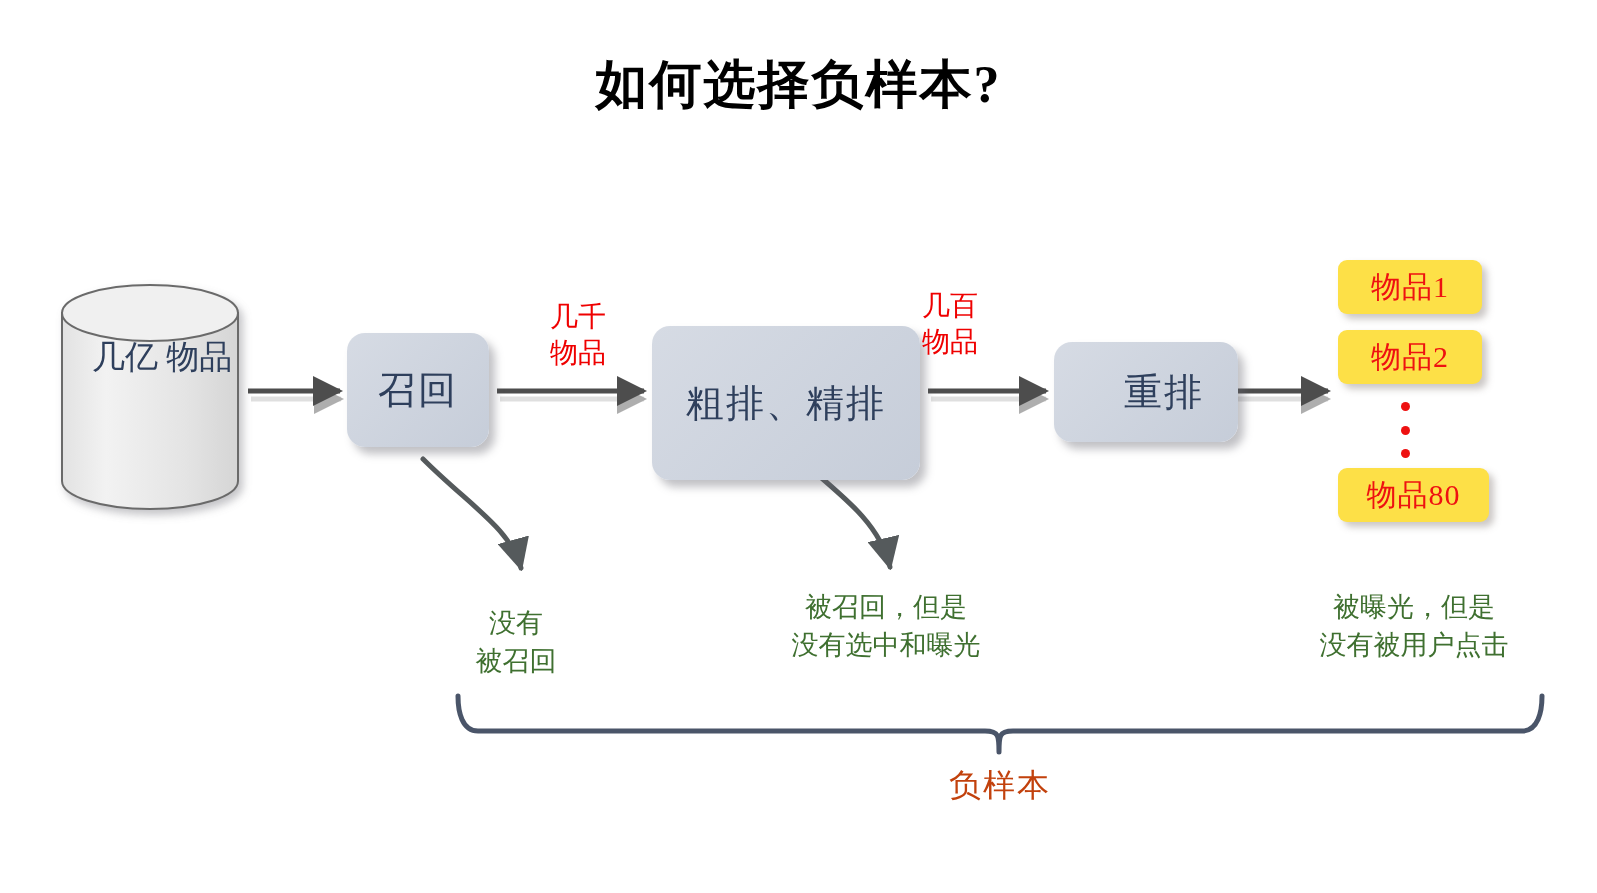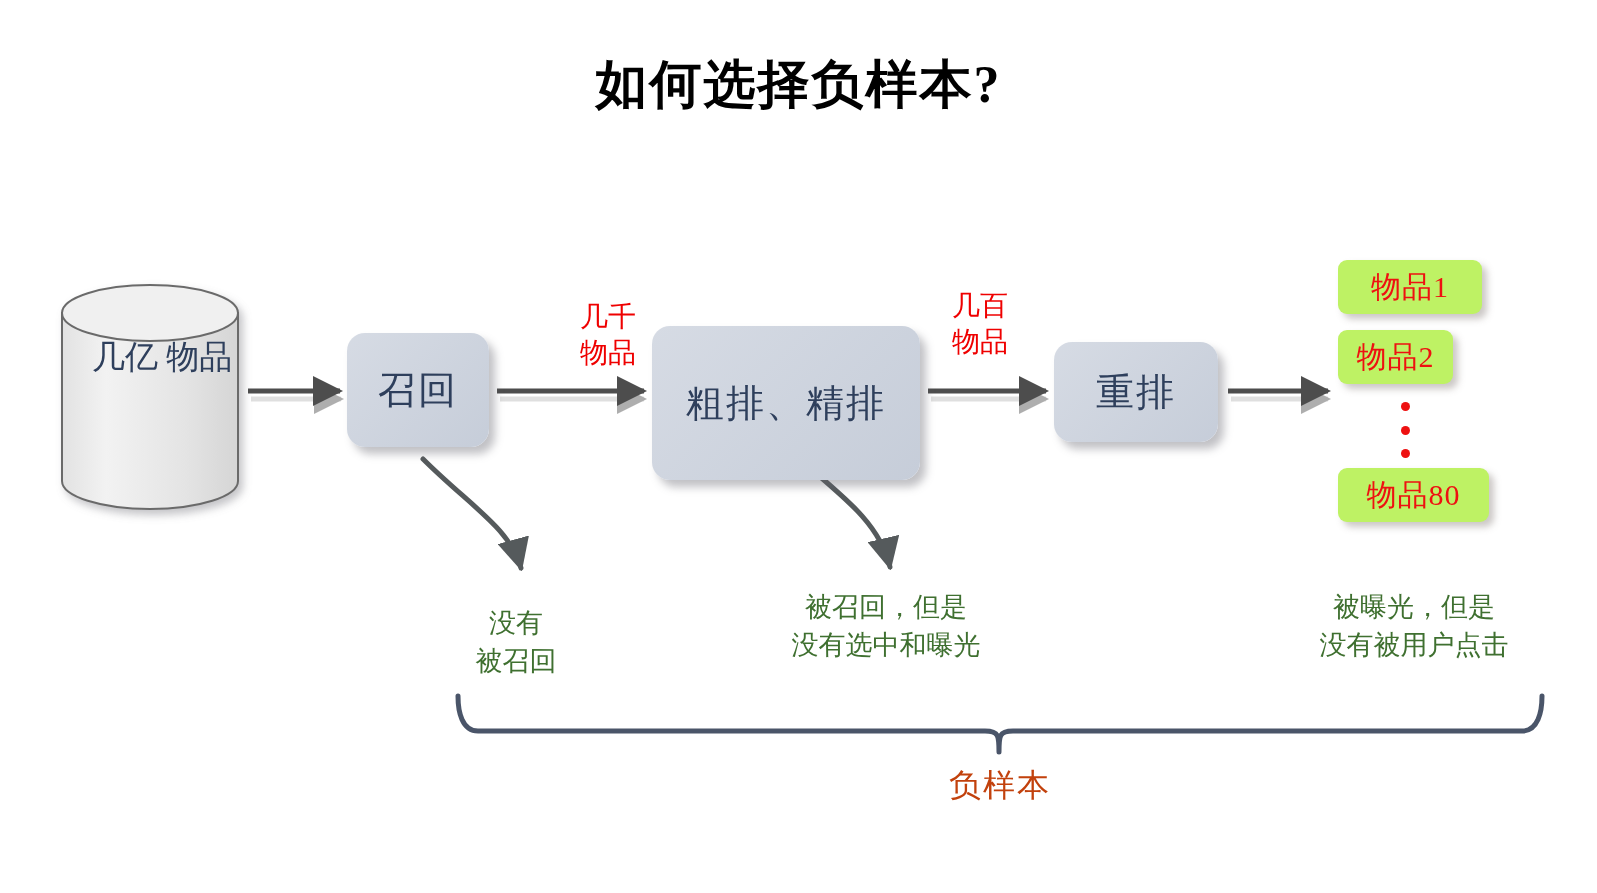--- a/index.html
+++ b/index.html
@@ -67,51 +67,51 @@
     display: flex;
     align-items: center;
     justify-content: center;
     color: #2e3f5c;
     font-family: "Liberation Serif", "DejaVu Serif", serif;
     font-size: 38px;
     letter-spacing: 2px;
   }
   #box-recall  { left: 347px; top: 297px; width: 142px; height: 114px; }
   #box-rank    { left: 652px; top: 290px; width: 268px; height: 154px; }
-  #box-rerank  { left: 1054px; top: 306px; width: 164px; height: 100px; }
+  #box-rerank  { left: 1054px; top: 306px; width: 148px; height: 100px; padding-left: 36px; }
 
   
   .flow-label {
     position: absolute;
     color: #ef0000;
     font-size: 28px;
     line-height: 1.28;
-    text-align: right;
+    text-align: center;
     font-family: "Liberation Serif", "DejaVu Serif", serif;
     white-space: pre-line;
   }
   #flow-1 { left: 520px; top: 263px; width: 116px; }
   #flow-2 { left: 892px; top: 252px; width: 116px; }
 
   
   .item-chip {
     position: absolute;
-    background: #bef264;
+    background: #fde047;
     border-radius: 9px;
     box-shadow: 5px 5px 7px rgba(120,110,105,0.38);
     display: flex;
     align-items: center;
     justify-content: center;
     color: #ee1111;
     font-size: 30px;
     font-family: "Liberation Serif", "DejaVu Serif", serif;
     letter-spacing: 1px;
   }
   #item-0  { left: 1338px; top: 224px; width: 144px; height: 54px; }
-  #item-1  { left: 1338px; top: 294px; width: 115px; height: 54px; }
+  #item-1  { left: 1338px; top: 294px; width: 144px; height: 54px; }
   #item-last { left: 1338px; top: 432px; width: 151px; height: 54px; }
 
   .vdots {
     position: absolute;
     left: 1394px;
     top: 366px;
     width: 22px;
     height: 56px;
     display: flex;
     flex-direction: column;

